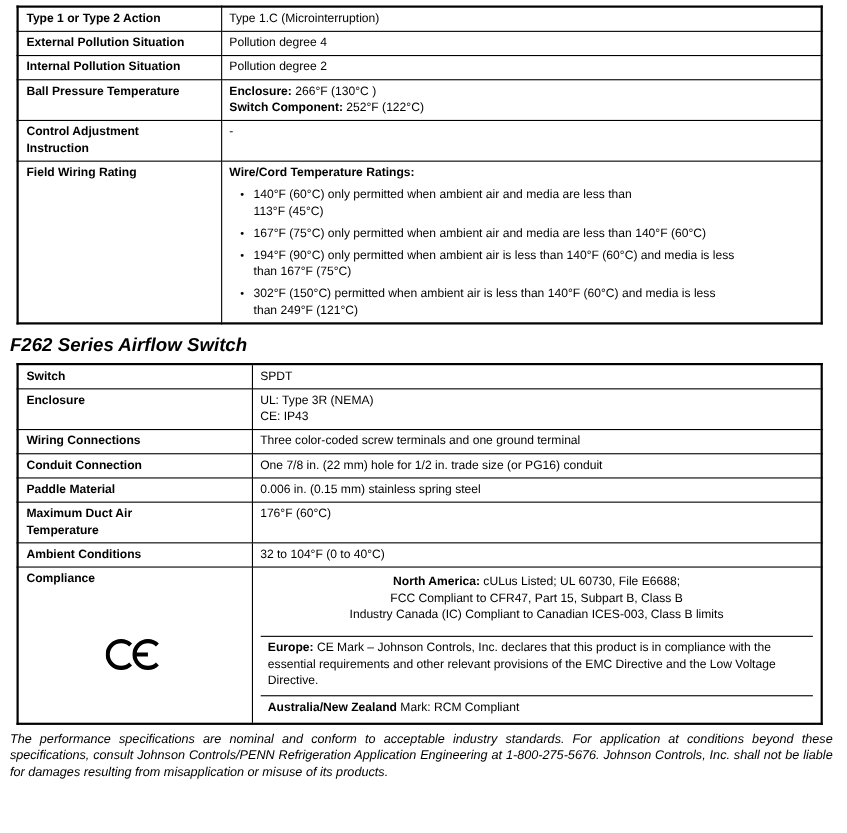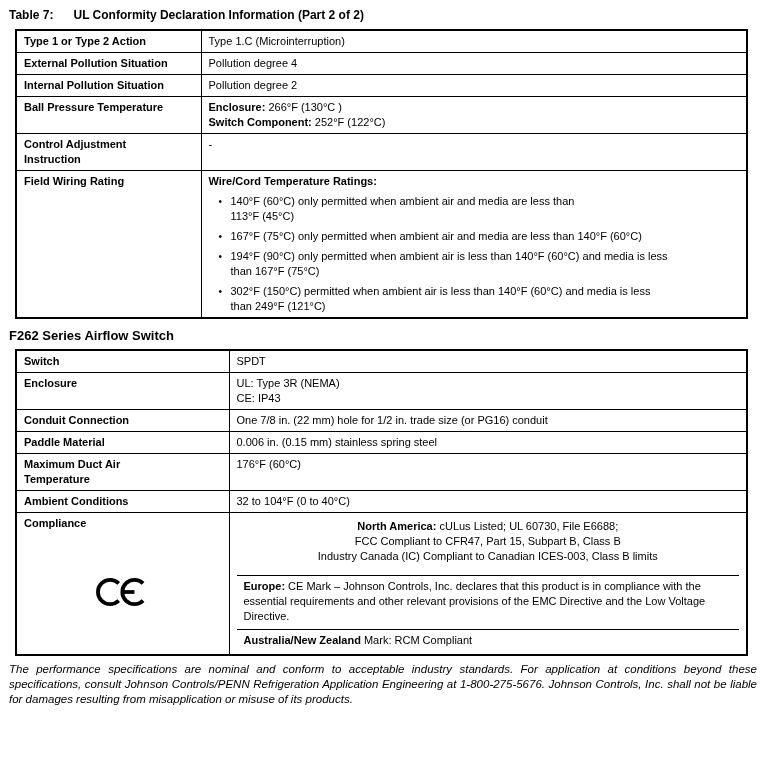--- a/index.html
+++ b/index.html
@@ -40,42 +40,40 @@
   td.nopad { padding: 0; }
   .subcell { padding: 3px 7px; }
   .subcell.sub-border { border-top: 1.5px solid #000; }
   .subcell.sc-0 { min-height: 59px; text-align: center; }
   .subcell.sc-1 { min-height: 54px; }
   .subcell.sc-2 { min-height: 22px; }
 
   .ce-wrap { width: 54px; margin: 46px auto 0 auto; }
 
   .section-title {
-    font-size: 13px;
+    font-size: 17px;
     font-weight: bold;
+    font-style: italic;
     margin: 9px 0 6px 1px;
   }
 
   .footnote {
     font-size: 11.5px;
     font-style: italic;
     line-height: 15px;
     text-align: justify;
     margin: 6px 0 0 1px;
     width: 748px;
   }
 </style>
 </head>
 <body>
 
 <div class="page">
 
-  <div class="doc-title">
-    <span class="cap-label">Table 7:</span><span class="cap-text">UL Conformity Declaration Information (Part 2 of 2)</span>
-  </div>
 
   <table class="spec" id="table1">
       <tbody>
         <tr>
           <td class="lbl"><div class="lbl-text">Type 1 or Type 2 Action</div></td>
           <td class="val">
             <div class="val-line">Type 1.C (Microinterruption)</div>
           </td>
         </tr>
         <tr>
@@ -140,20 +138,26 @@
           <td class="lbl"><div class="lbl-text">Switch</div></td>
           <td class="val">
             <div class="val-line">SPDT</div>
           </td>
         </tr>
         <tr>
           <td class="lbl"><div class="lbl-text">Enclosure</div></td>
           <td class="val">
             <div class="val-line">UL: Type 3R (NEMA)</div>
             <div class="val-line">CE: IP43</div>
+          </td>
+        </tr>
+        <tr>
+          <td class="lbl"><div class="lbl-text">Wiring Connections</div></td>
+          <td class="val">
+            <div class="val-line">Three color-coded screw terminals and one ground terminal</div>
           </td>
         </tr>
         <tr>
           <td class="lbl"><div class="lbl-text">Conduit Connection</div></td>
           <td class="val">
             <div class="val-line">One 7/8 in. (22 mm) hole for 1/2 in. trade size (or PG16) conduit</div>
           </td>
         </tr>
         <tr>
           <td class="lbl"><div class="lbl-text">Paddle Material</div></td>

